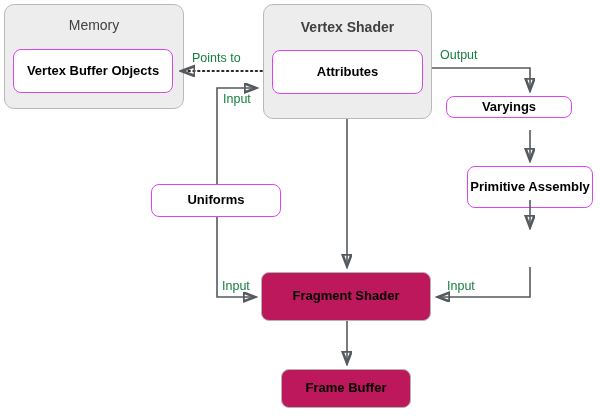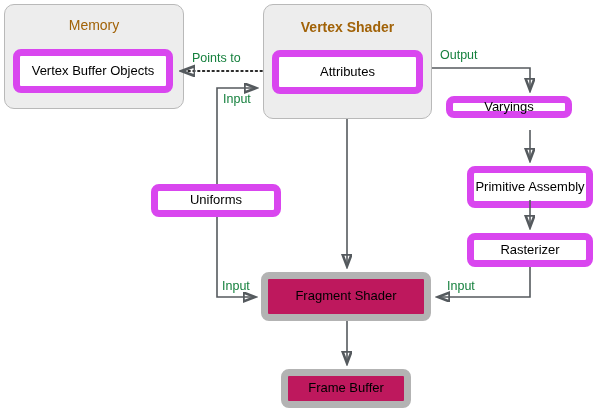--- a/index.html
+++ b/index.html
@@ -17,43 +17,44 @@
   }
   .node {
     position: absolute;
     box-sizing: border-box;
     display: flex;
     align-items: center;
     justify-content: center;
     text-align: center;
     font-size: 13px;
     color: #000000;
-    border: 7px solid #d946ef;
+    border: 1px solid #d946ef;
     border-radius: 8px;
     background: #ffffff;
     line-height: 1.15;
+    font-weight: bold;
   }
   .node.shaded {
     background: #be185d;
     border-color: #b3b3b3;
   }
   .group {
     position: absolute;
     box-sizing: border-box;
     border: 1px solid #b9b9b9;
     border-radius: 10px;
     background: #ededed;
   }
   .group-title {
     position: absolute;
     left: 0;
     right: 0;
     text-align: center;
     font-size: 14px;
-    color: #a16207;
+    color: #404040;
     font-weight: normal;
   }
   .edge-label {
     position: absolute;
     font-size: 12.5px;
     color: #15803d;
     white-space: nowrap;
   }
   svg.wires {
     position: absolute;
@@ -95,23 +96,20 @@
   </div>
 
   <div class="node" style="left:446px; top:96px; width:126px; height:22px;">
     <span>Varyings</span>
   </div>
 
   <div class="node" style="left:467px; top:166px; width:126px; height:42px;align-items:center;">
     <span>Primitive Assembly</span>
   </div>
 
-  <div class="node" style="left:467px; top:233px; width:126px; height:34px;">
-    <span>Rasterizer</span>
-  </div>
 
   <div class="node" style="left:151px; top:184px; width:130px; height:33px;">
     <span>Uniforms</span>
   </div>
 
   <div class="node shaded" style="left:261px; top:272px; width:170px; height:49px;">
     <span>Fragment Shader</span>
   </div>
 
   <div class="node shaded" style="left:281px; top:369px; width:130px; height:39px;">

